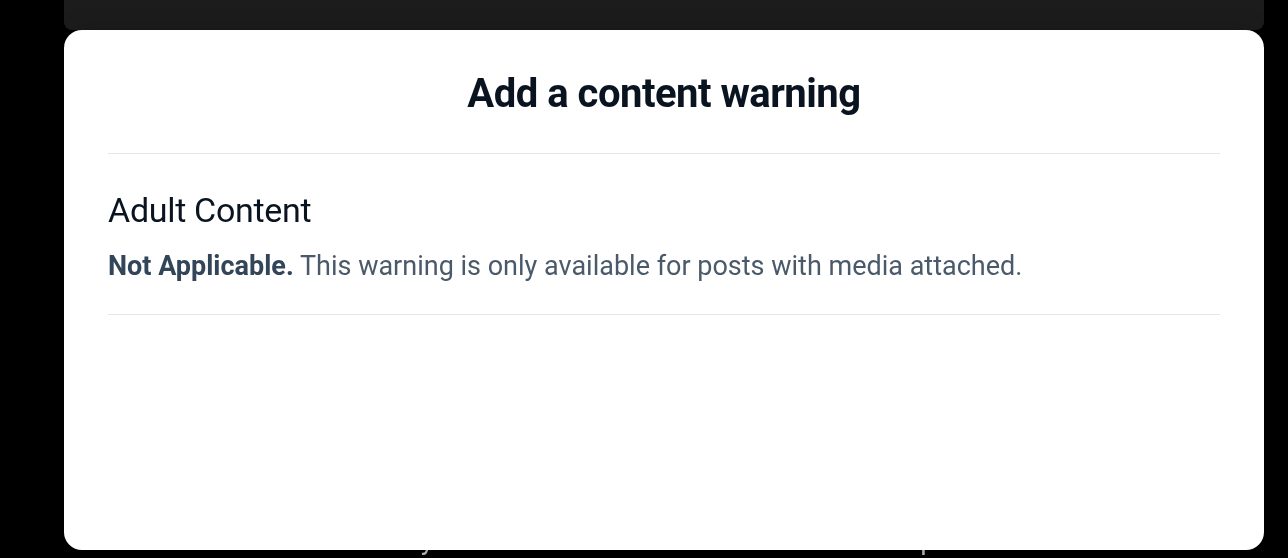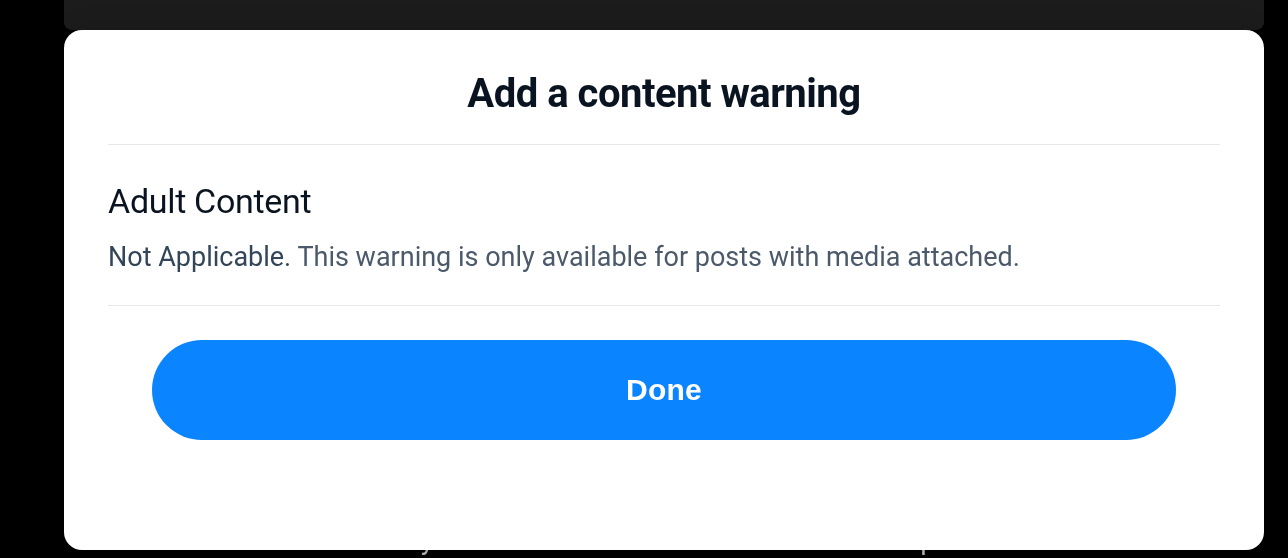--- a/index.html
+++ b/index.html
@@ -44,21 +44,21 @@
       padding: 40px 44px 30px 44px;
       box-shadow: 0 8px 30px rgba(0,0,0,0.3);
       display: flex;
       flex-direction: column;
     }
     .modal-title {
       font-size: 40px;
       font-weight: 700;
       color: #0a1420;
       text-align: center;
-      margin-bottom: 27px;
+      margin-bottom: 36px;
       letter-spacing: -0.5px;
     }
     .divider {
       border: none;
       border-top: 1px solid #e5e7eb;
       margin: 0;
     }
     .section {
       padding: 36px 0 30px 0;
     }
@@ -68,21 +68,21 @@
       color: #0a1420;
       margin-bottom: 18px;
       letter-spacing: -0.3px;
     }
     .section-desc {
       font-size: 27px;
       color: #4b5a6b;
       line-height: 1.35;
     }
     .section-desc-strong {
-      font-weight: 400;
+      font-weight: 700;
       color: #324559;
     }
     .done-button {
       margin: 34px 44px 0 44px;
       background: #0a84ff;
       color: #fff;
       font-size: 30px;
       font-weight: 600;
       border: none;
       border-radius: 52px;
@@ -108,14 +108,13 @@
 
   <div class="section">
     <h2 class="section-title">Adult Content</h2>
     <p class="section-desc">
       <span class="section-desc-strong">Not Applicable.</span><span> This warning is only available for posts with media attached.</span>
     </p>
   </div>
 
   <hr class="divider">
 
-  <button class="done-button">Done</button>
 </div>
 
 </body></html>

